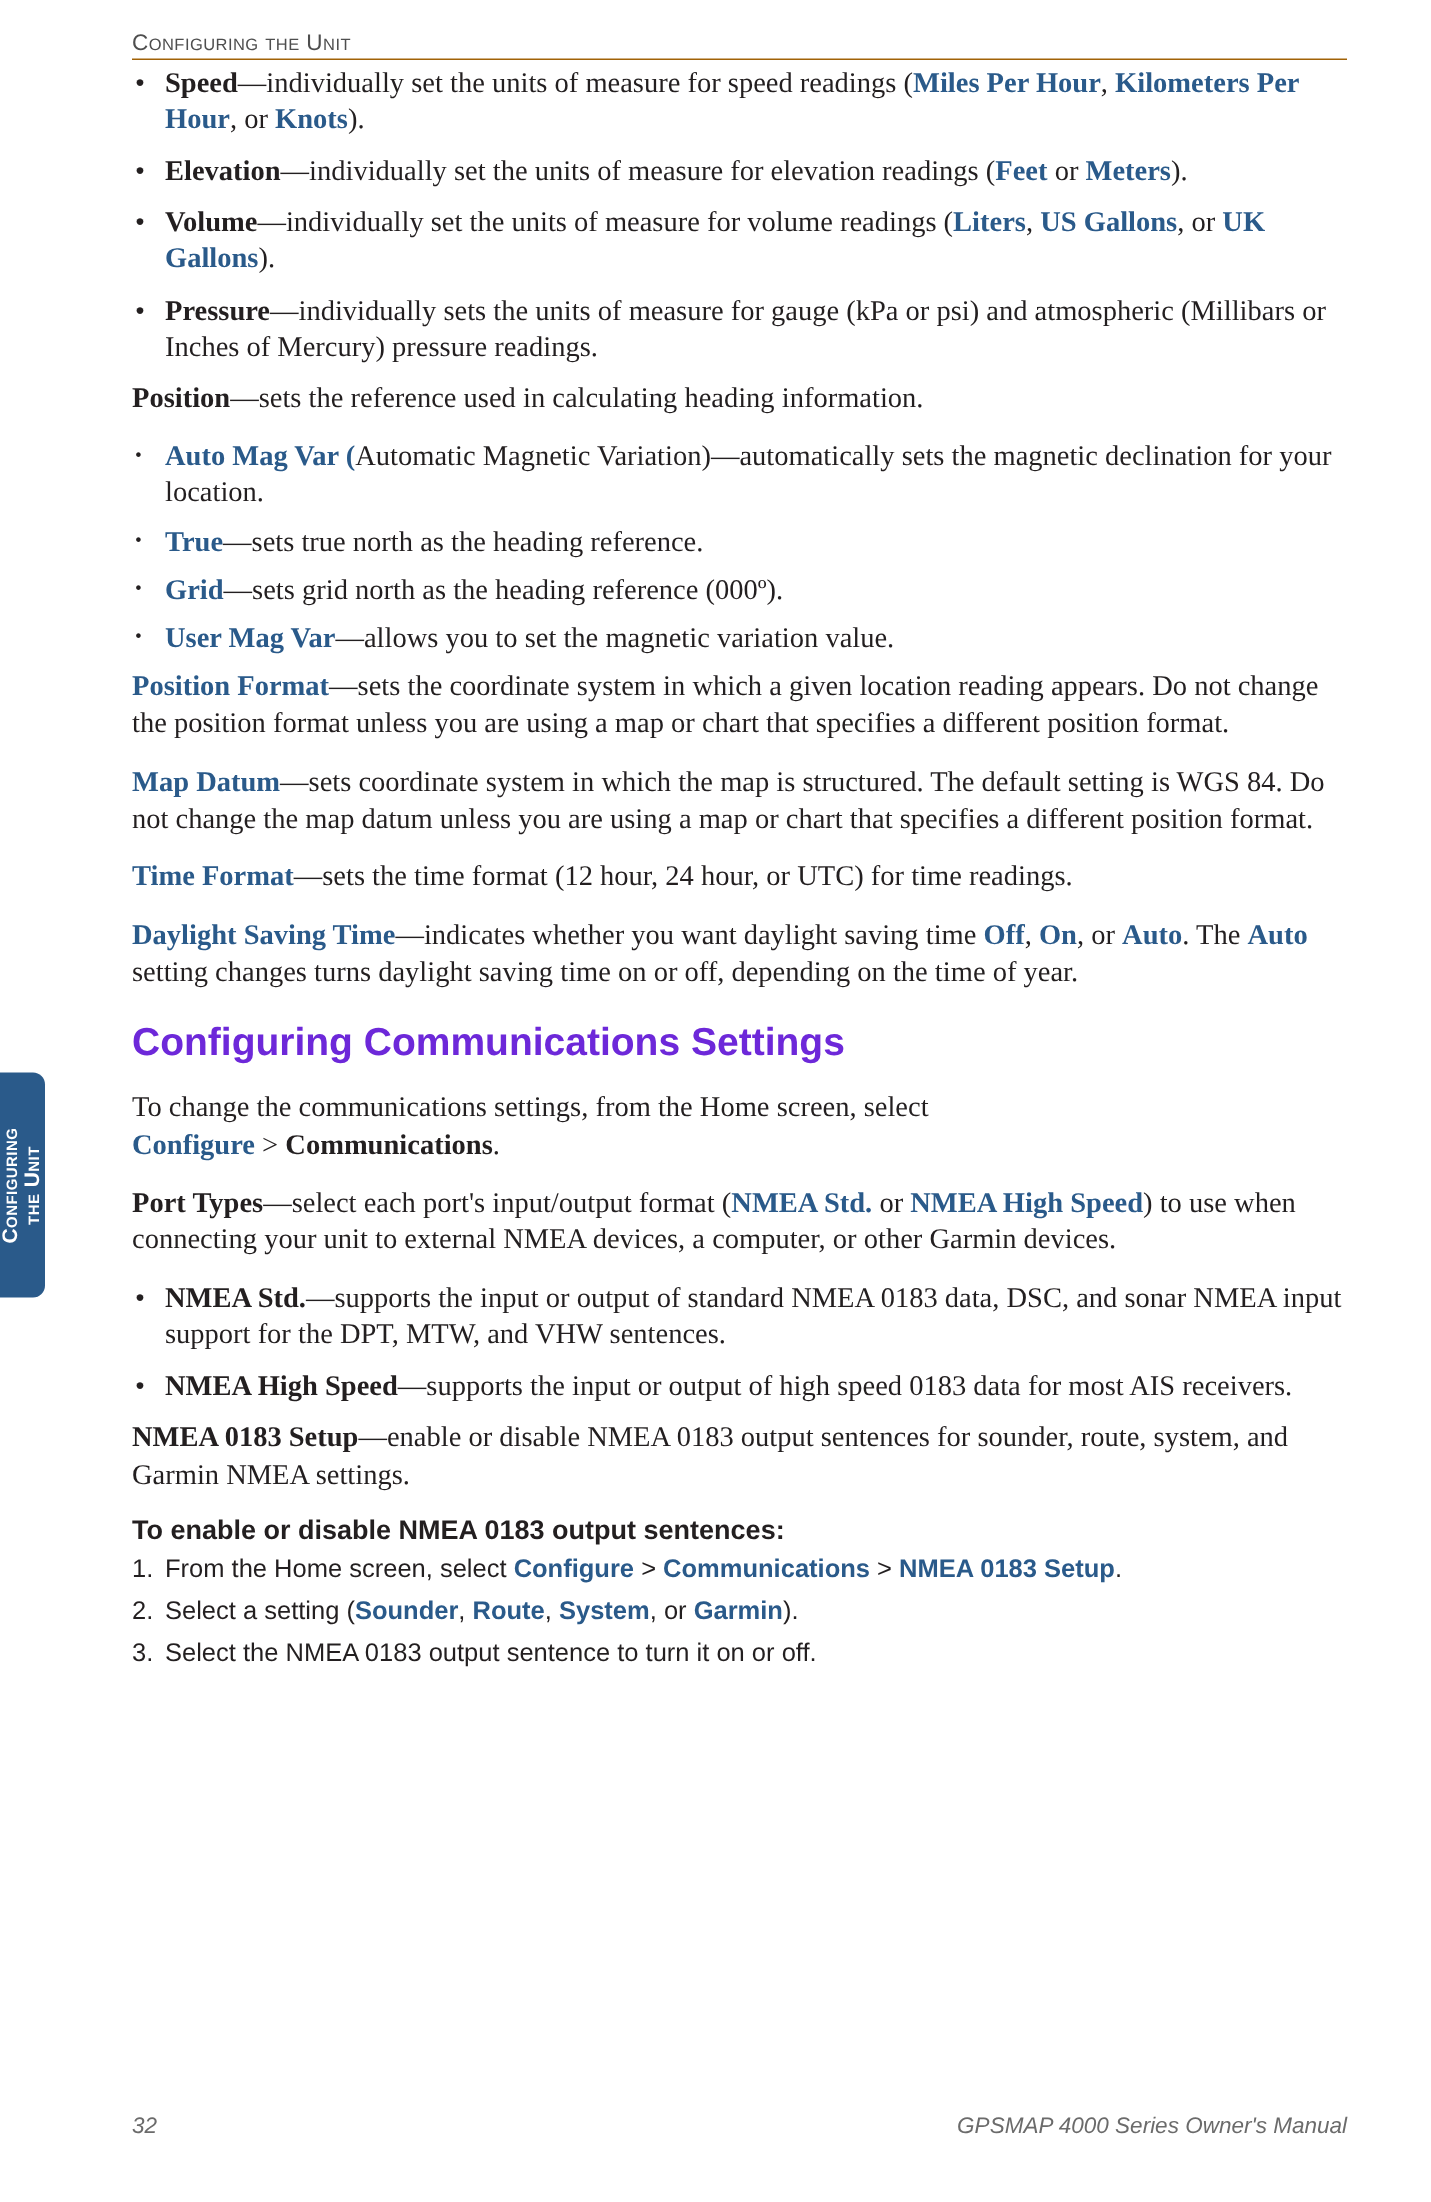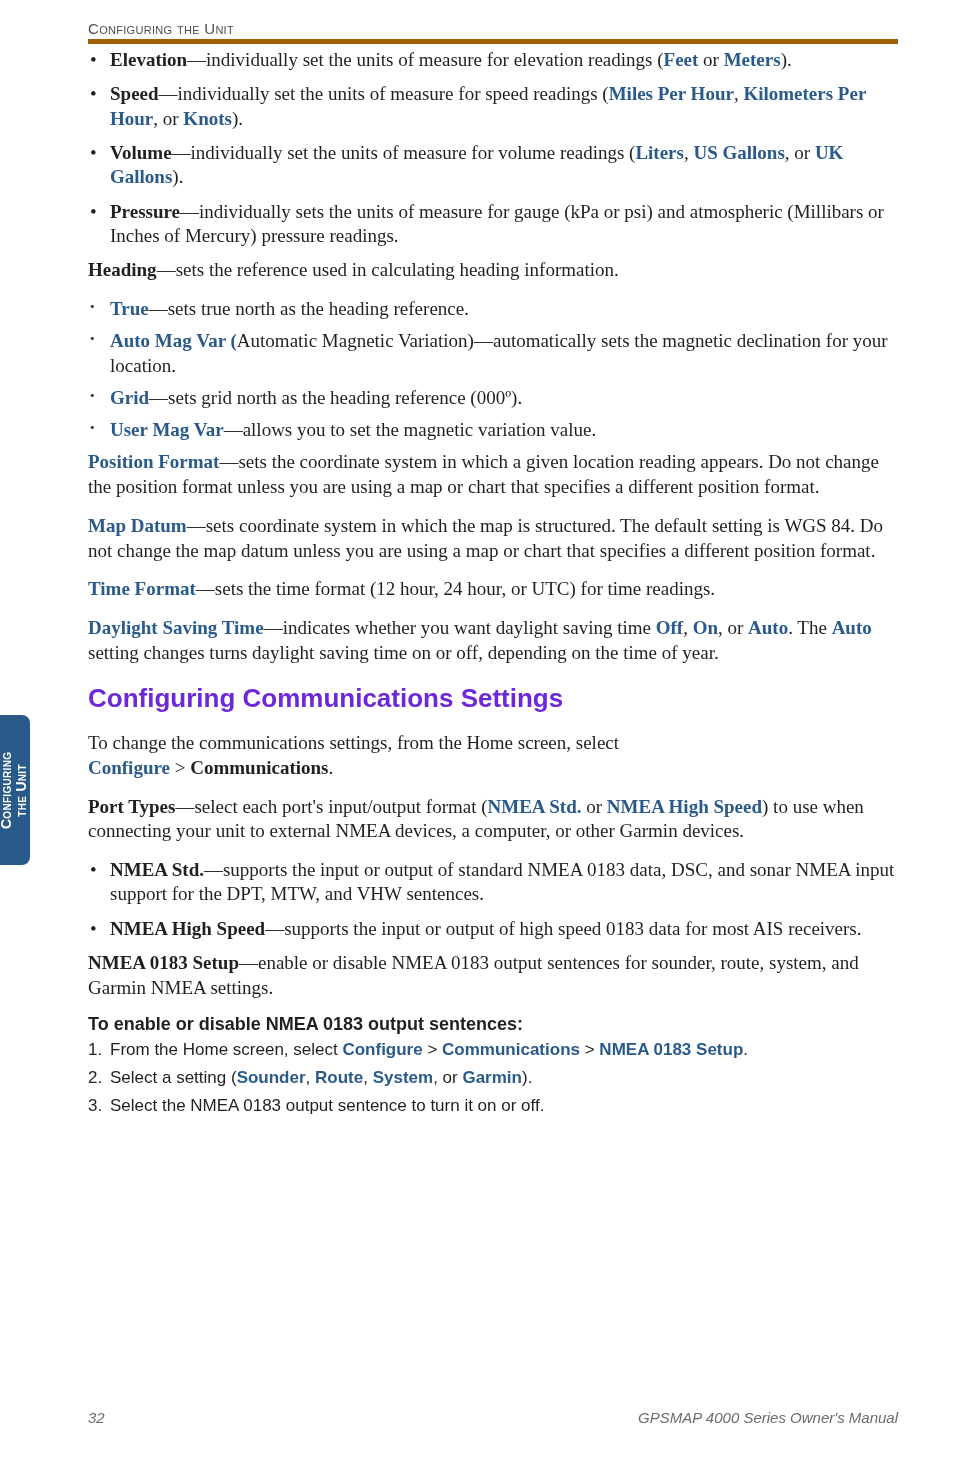--- a/index.html
+++ b/index.html
@@ -15,21 +15,21 @@
     left: 88px;
     top: 20px;
     width: 810px;
   }
   .running-head {
     font-family: Arial, Helvetica, sans-serif;
     font-variant: small-caps;
     font-size: 15px;
     color: #4e4e4e;
     letter-spacing: 0.3px;
-    border-bottom: 5px solid #a16207;
+    border-bottom: 1px solid #a16207;
     padding-bottom: 2px;
   }
   ul.bullets { list-style: none; padding-left: 22px; margin: 2px 0 8px 0; }
   ul.bullets > li { position: relative; margin: 4px 0 10px 0; font-size: 19px; line-height: 1.28; }
   ul.bullets > li::before {
     content: "•"; position: absolute; left: -20px; top: 0; color: #231f20;
   }
   ul.sub { list-style: none; padding-left: 22px; margin: 2px 0 8px 0; }
   ul.sub > li { position: relative; margin: 6px 0 8px 0; font-size: 19px; line-height: 1.28; }
   ul.sub > li::before {
@@ -111,40 +111,40 @@
   <div class="rot">
     <span>Configuring</span><br><span>the Unit</span>
   </div>
 </div>
 
 <div class="page">
   <div class="running-head">Configuring the Unit</div>
 
   <ul class="bullets">
     <li>
+      <span class="b">Speed</span><span>—individually set the units of measure for speed readings (</span><span class="b blue">Miles Per Hour</span><span>, </span><span class="b blue">Kilometers Per Hour</span><span>, or </span><span class="b blue">Knots</span><span>).</span>
+    </li>
+    <li>
       <span class="b">Elevation</span><span>—individually set the units of measure for elevation readings (</span><span class="b blue">Feet</span><span> or </span><span class="b blue">Meters</span><span>).</span>
     </li>
     <li>
-      <span class="b">Speed</span><span>—individually set the units of measure for speed readings (</span><span class="b blue">Miles Per Hour</span><span>, </span><span class="b blue">Kilometers Per Hour</span><span>, or </span><span class="b blue">Knots</span><span>).</span>
-    </li>
-    <li>
       <span class="b">Volume</span><span>—individually set the units of measure for volume readings (</span><span class="b blue">Liters</span><span>, </span><span class="b blue">US Gallons</span><span>, or </span><span class="b blue">UK Gallons</span><span>).</span>
     </li>
     <li>
       <span class="b">Pressure</span><span>—individually sets the units of measure for gauge (kPa or psi) and atmospheric (Millibars or Inches of Mercury) pressure readings.</span>
     </li>
   </ul>
 
   <div class="para">
-    <span class="b">Heading</span><span>—sets the reference used in calculating heading information.</span>
+    <span class="b">Position</span><span>—sets the reference used in calculating heading information.</span>
   </div>
 
   <ul class="sub">
+    <li><span class="b blue">Auto Mag Var (</span><span>Automatic Magnetic Variation)—automatically sets the magnetic declination for your location.</span></li>
     <li><span class="b blue">True</span><span>—sets true north as the heading reference.</span></li>
-    <li><span class="b blue">Auto Mag Var (</span><span>Automatic Magnetic Variation)—automatically sets the magnetic declination for your location.</span></li>
     <li><span class="b blue">Grid</span><span>—sets grid north as the heading reference (000º).</span></li>
     <li><span class="b blue">User Mag Var</span><span>—allows you to set the magnetic variation value.</span></li>
   </ul>
 
   <div class="para">
     <span class="b blue">Position Format</span><span>—sets the coordinate system in which a given location reading appears. Do not change the position format unless you are using a map or chart that specifies a different position format.</span>
   </div>
 
   <div class="para">
     <span class="b blue">Map Datum</span><span>—sets coordinate system in which the map is structured. The default setting is WGS 84. Do not change the map datum unless you are using a map or chart that specifies a different position format.</span>

